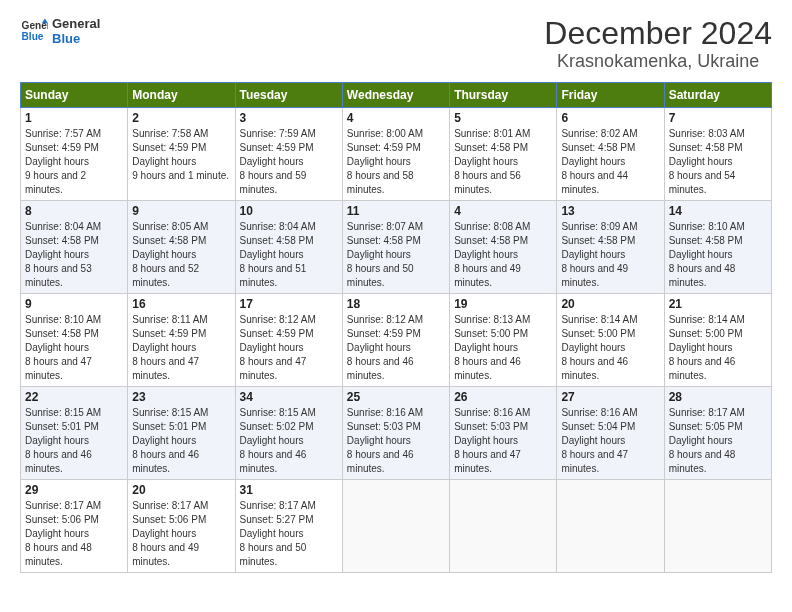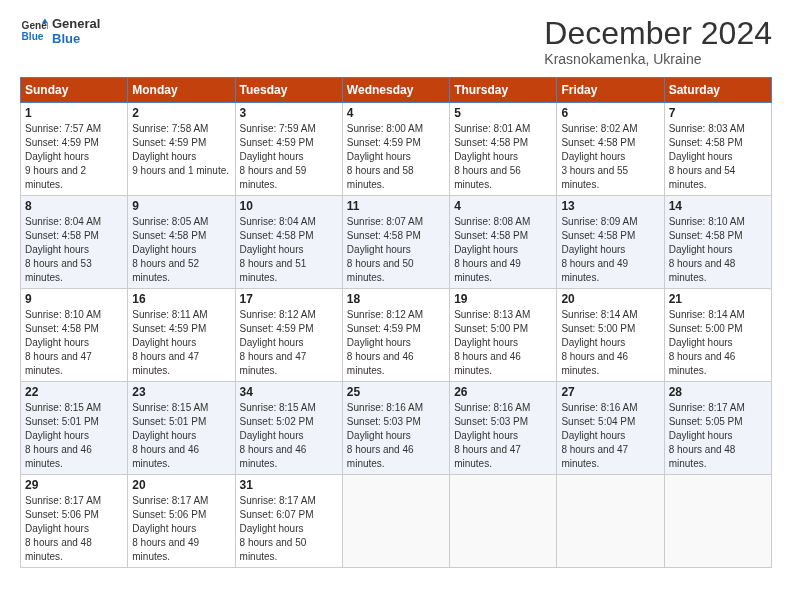--- a/index.html
+++ b/index.html
@@ -25,39 +25,39 @@
     .logo {
       display: flex;
       align-items: center;
       gap: 4px;
     }
     .logo-icon {
       width: 28px;
       height: 28px;
     }
     .title-block {
-      text-align: left;
+      text-align: center;
     }
     .main-title {
       font-size: 32px;
       font-weight: normal;
       color: #333;
       line-height: 1.1;
     }
     .subtitle {
-      font-size: 14px;
+      font-size: 18px;
       color: #555;
     }
     .calendar {
       width: 100%;
       border-collapse: collapse;
       font-size: 10px;
     }
     .calendar thead tr th {
-      background: #c2410c;
+      background: #4d7c0f;
       color: #fff;
       font-size: 12px;
       font-weight: bold;
       padding: 5px 4px;
       text-align: left;
       border: 1px solid #4a7fc1;
     }
     .calendar tbody tr td {
       border: 1px solid #ccc;
       vertical-align: top;
@@ -167,21 +167,21 @@
           <span>Daylight hours</span><br>
           <span>8 hours and 56 minutes.</span>
         </div>
       </td>
           <td>
         <span class="day-num">6</span>
         <div class="day-info">
           <span>Sunrise: 8:02 AM</span><br>
           <span>Sunset: 4:58 PM</span><br>
           <span>Daylight hours</span><br>
-          <span>3 hours and 55 minutes.</span>
+          <span>8 hours and 44 minutes.</span>
         </div>
       </td>
           <td>
         <span class="day-num">7</span>
         <div class="day-info">
           <span>Sunrise: 8:03 AM</span><br>
           <span>Sunset: 4:58 PM</span><br>
           <span>Daylight hours</span><br>
           <span>8 hours and 54 minutes.</span>
         </div>
@@ -398,21 +398,21 @@
           <span>Sunrise: 8:17 AM</span><br>
           <span>Sunset: 5:06 PM</span><br>
           <span>Daylight hours</span><br>
           <span>8 hours and 49 minutes.</span>
         </div>
       </td>
           <td>
         <span class="day-num">31</span>
         <div class="day-info">
           <span>Sunrise: 8:17 AM</span><br>
-          <span>Sunset: 6:07 PM</span><br>
+          <span>Sunset: 5:27 PM</span><br>
           <span>Daylight hours</span><br>
           <span>8 hours and 50 minutes.</span>
         </div>
       </td>
           <td class="empty-cell"></td>
           <td class="empty-cell"></td>
           <td class="empty-cell"></td>
           <td class="empty-cell"></td>
         </tr>
       </tbody>

